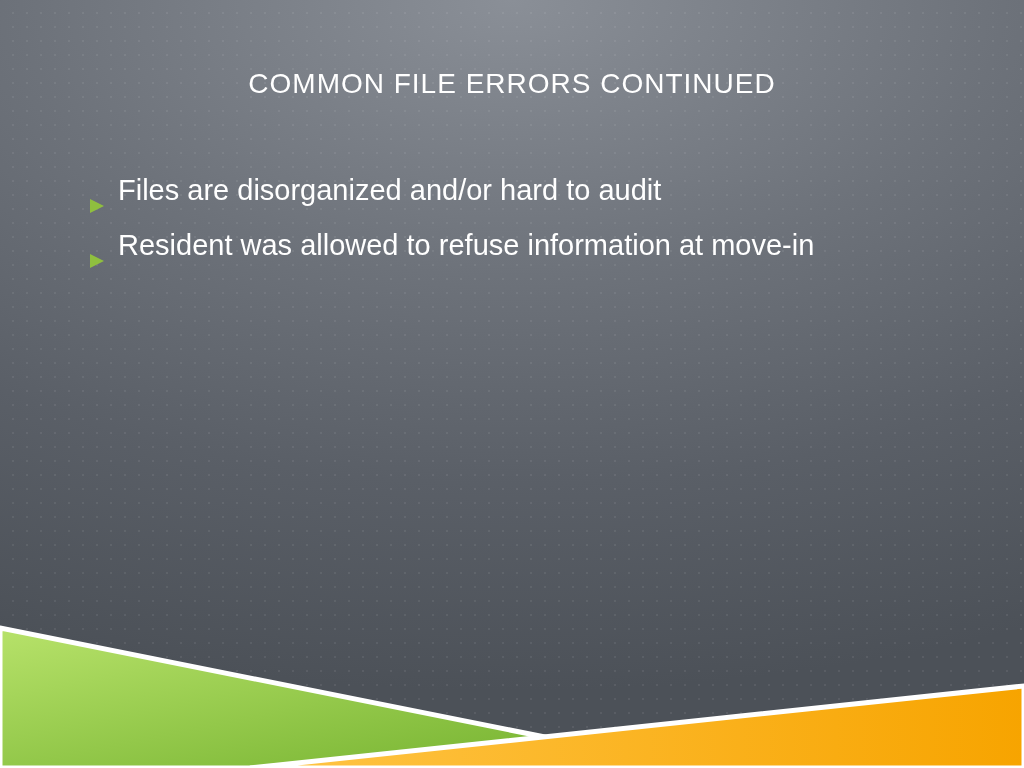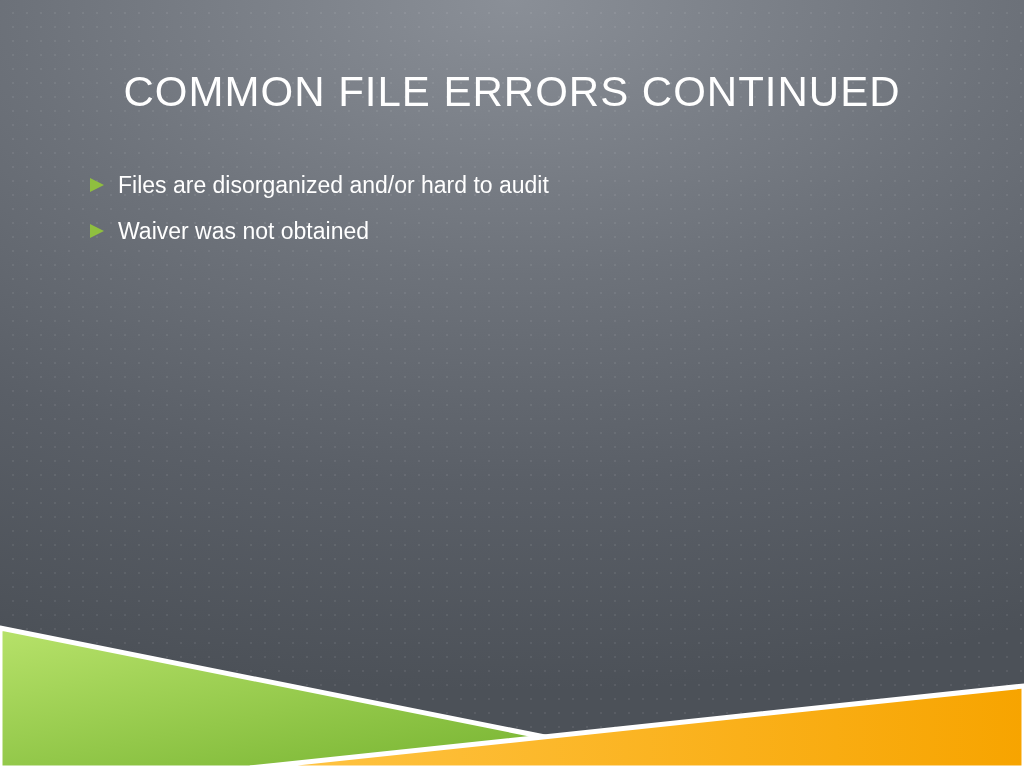--- a/index.html
+++ b/index.html
@@ -18,35 +18,35 @@
     background-size: 14px 14px;
     background-position: 6px 6px;
     pointer-events: none;
   }
   .title {
     position: absolute;
     top: 68px;
     left: 0;
     width: 100%;
     text-align: center;
-    font-size: 42px;
+    font-size: 28px;
     font-weight: 400;
     letter-spacing: 1px;
   }
   .content {
     position: absolute;
     top: 168px;
     left: 90px;
     right: 90px;
   }
   .bullet-item {
     display: flex;
-    align-items: flex-start;
+    align-items: flex-end;
     margin-bottom: 10px;
-    font-size: 23px;
+    font-size: 29px;
     line-height: 1.55;
     font-weight: 300;
   }
   .bullet-icon {
     flex: 0 0 auto;
     width: 14px;
     height: 14px;
     margin-top: 10px;
     margin-right: 14px;
   }
@@ -77,21 +77,21 @@
           </svg>
       </span>
       <span class="bullet-text">Files are disorganized and/or hard to audit</span>
     </div>
     <div class="bullet-item">
       <span class="bullet-icon">
         <svg viewBox="0 0 10 10" width="14" height="14">
             <polygon points="0,0 10,5 0,10" fill="#8fbf3f"></polygon>
           </svg>
       </span>
-      <span class="bullet-text">Waiver was not obtained</span>
+      <span class="bullet-text">Resident was allowed to refuse information at move-in</span>
     </div>
   </div>
 
   <svg class="footer-shapes" viewBox="0 0 1024 200" preserveAspectRatio="none">
     <defs>
       <linearGradient id="greenGrad" x1="0" y1="0" x2="1" y2="1">
         <stop offset="0%" stop-color="#b7e26a"></stop>
         <stop offset="100%" stop-color="#6fae2a"></stop>
       </linearGradient>
       <linearGradient id="orangeGrad" x1="0" y1="0" x2="1" y2="0">

